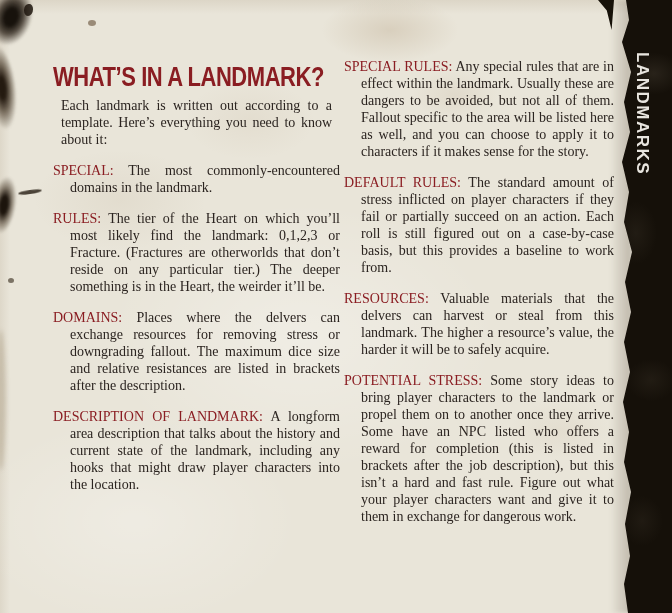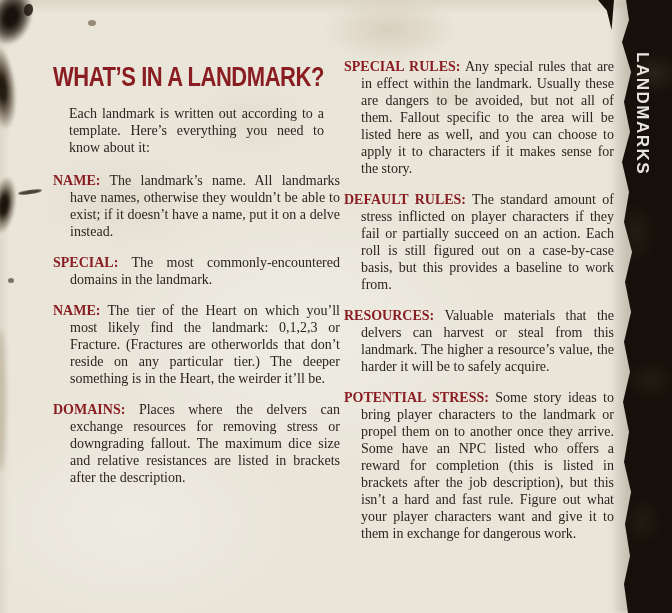--- a/index.html
+++ b/index.html
@@ -84,58 +84,58 @@
 
   h1.title {
     margin: 0 0 3px 0;
     font-family: "Liberation Sans", "DejaVu Sans", sans-serif;
     font-weight: 700; font-size: 25px; line-height: 25px;
     letter-spacing: -0.5px;
     color: var(--accent-red, #8a1d22);
     transform: scale(0.88, 1.08); transform-origin: left center;
     white-space: nowrap;
   }
-  p.intro { margin: 16px; text-align: justify; }
+  p.intro { margin: 8px; text-align: justify; }
   p.section { margin: 14px 0 0 0; padding-left: 17px; text-indent: -17px; text-align: justify; }
   p.section:first-child { margin-top: 0; }
-  .field-label { font-weight: 700; color: var(--accent-red, #8a1d22); }
+  .field-label { font-weight: 400; color: var(--accent-red, #8a1d22); }
 </style>
 </head>
 <body>
 
 <div class="page">
 
   <div class="stain s1"></div>
   <div class="stain s2"></div>
   <div class="stain s3"></div>
   <div class="stain s4"></div>
   <div class="stain s5"></div>
   <div class="stain s6"></div>
   <div class="stain s7"></div>
   <div class="stain s8"></div>
 
   <div class="col col-left">
     <h1 class="title">WHAT’S IN A LANDMARK?</h1>
     <p class="intro">Each landmark is written out according to a template. Here’s everything you need to know about it:</p>
 
     <p class="section">
-      <span class="field-label">NAME:</span>
-      <span>The landmark’s name. All landmarks have names, otherwise they wouldn’t be able to exist; if it doesn’t have a name, put it on a delve instead.</span>
-    </p>
-    <p class="section">
       <span class="field-label">SPECIAL:</span>
       <span>The most commonly-encountered domains in the landmark.</span>
     </p>
     <p class="section">
-      <span class="field-label">NAME:</span>
+      <span class="field-label">RULES:</span>
       <span>The tier of the Heart on which you’ll most likely find the landmark: 0,1,2,3 or Fracture. (Fractures are otherworlds that don’t reside on any particular tier.) The deeper something is in the Heart, the weirder it’ll be.</span>
     </p>
     <p class="section">
       <span class="field-label">DOMAINS:</span>
       <span>Places where the delvers can exchange resources for removing stress or downgrading fallout. The maximum dice size and relative resistances are listed in brackets after the description.</span>
+    </p>
+    <p class="section">
+      <span class="field-label">DESCRIPTION OF LANDMARK:</span>
+      <span>A longform area description that talks about the history and current state of the landmark, including any hooks that might draw player characters into the location.</span>
     </p>
   </div>
 
   <div class="col col-right">
     <p class="section">
       <span class="field-label">SPECIAL RULES:</span>
       <span>Any special rules that are in effect within the landmark. Usually these are dangers to be avoided, but not all of them. Fallout specific to the area will be listed here as well, and you can choose to apply it to characters if it makes sense for the story.</span>
     </p>
     <p class="section">
       <span class="field-label">DEFAULT RULES:</span>

